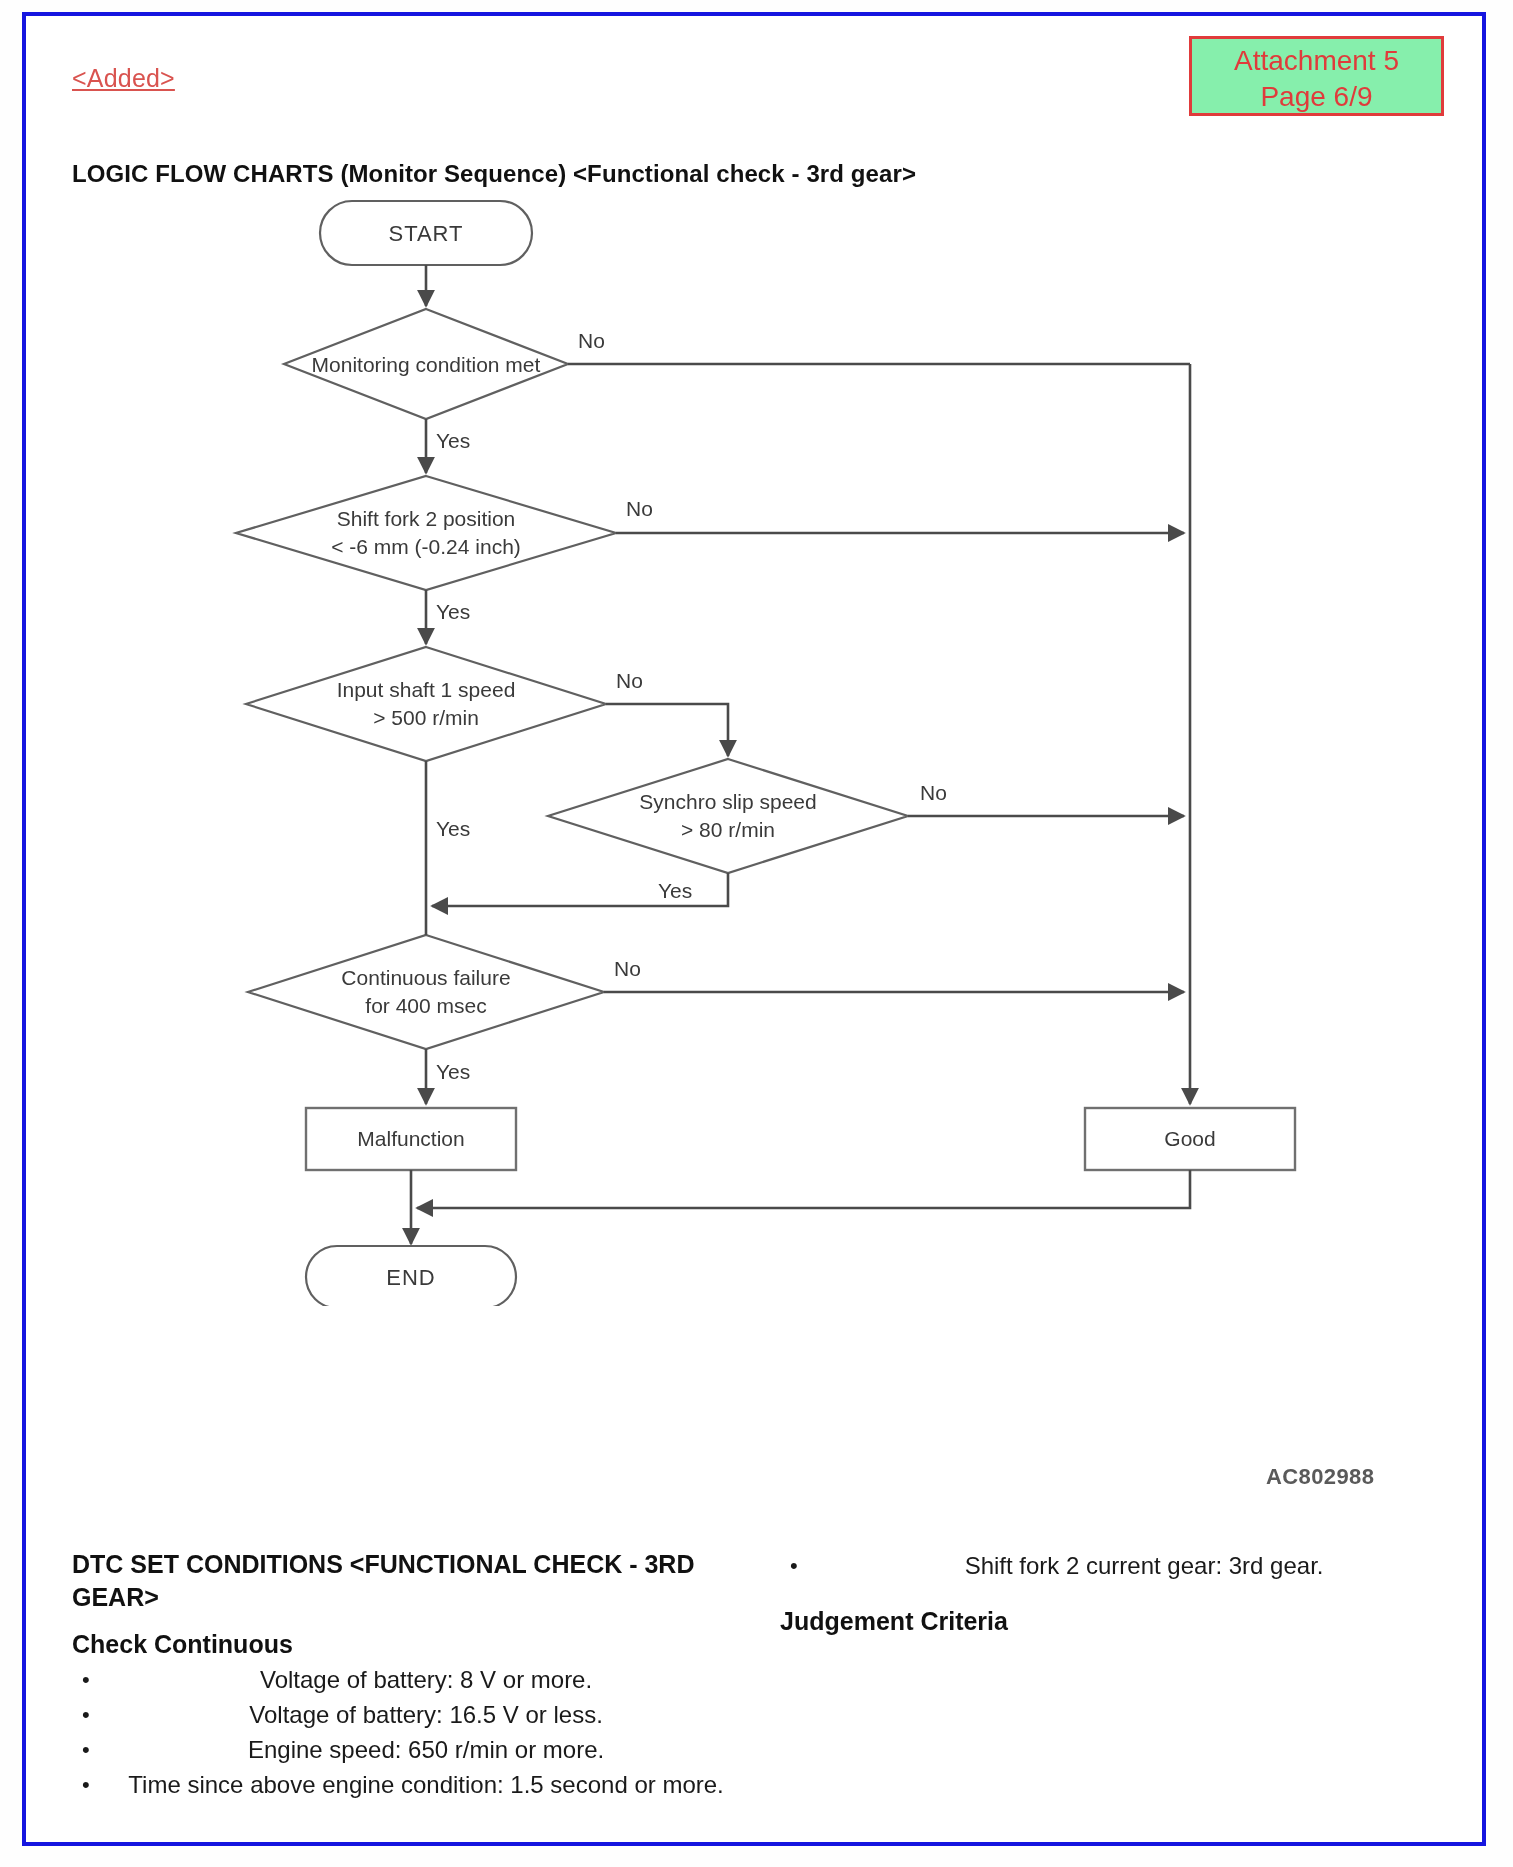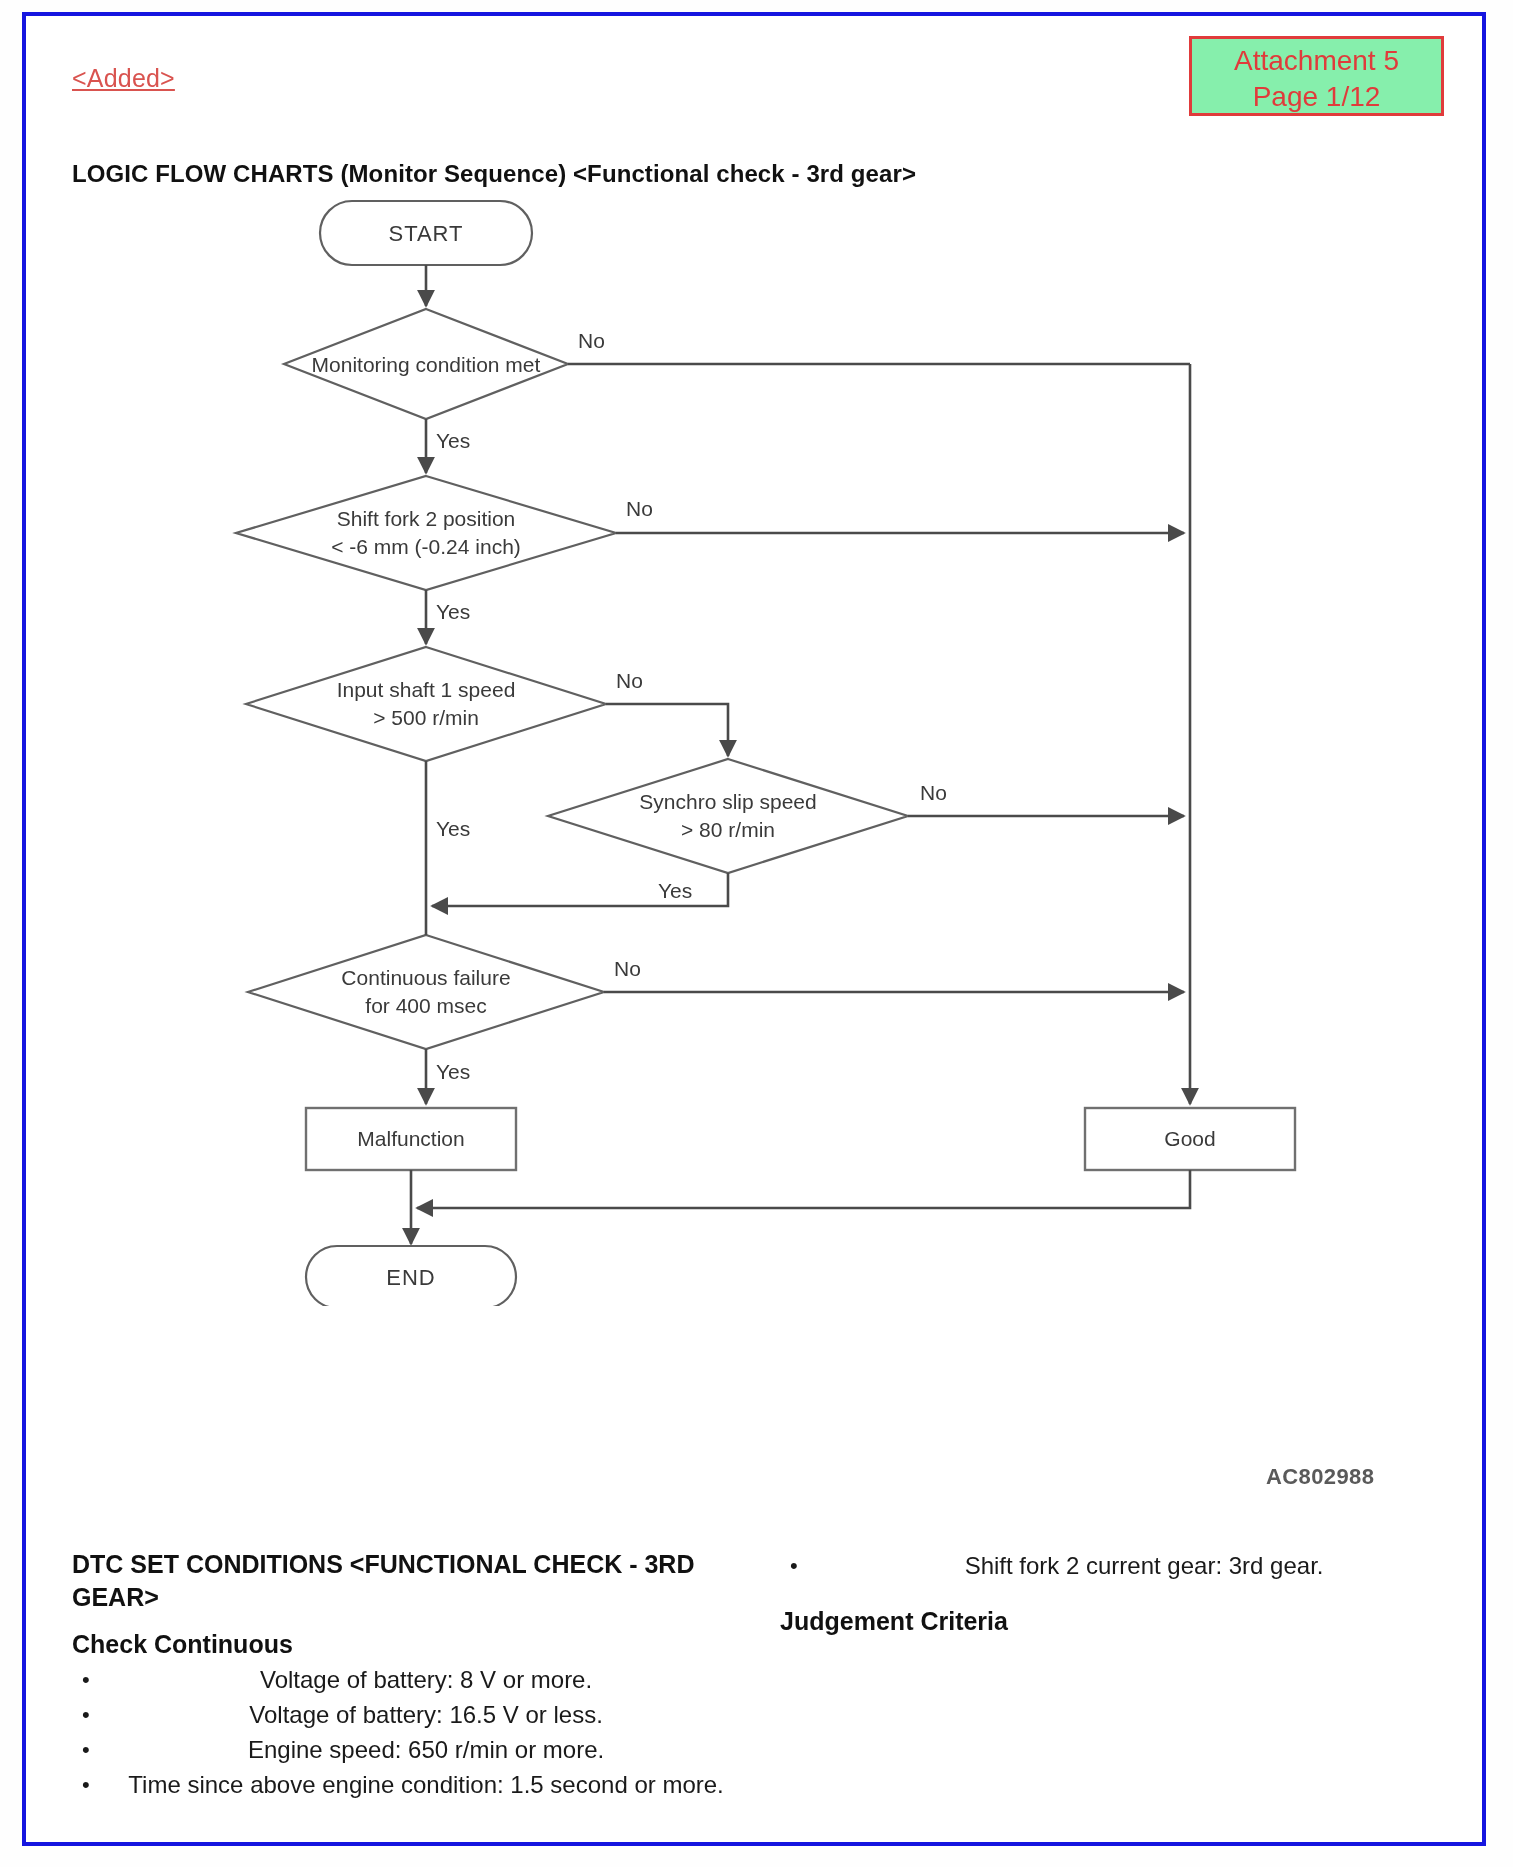--- a/index.html
+++ b/index.html
@@ -169,21 +169,21 @@
 </head>
 <body>
 
 <div id="page">
   <div id="doc-frame">
 
     <div id="added-label">&lt;Added&gt;</div>
 
     <div id="attachment-box">
       <div>Attachment 5</div>
-      <div>Page 1/12</div>
+      <div>Page 6/9</div>
     </div>
 
     <div id="chart-title">LOGIC FLOW CHARTS (Monitor Sequence) &lt;Functional check - 3rd gear&gt;</div>
 
     <div id="flow-wrap">
       <svg id="flow" width="1460" height="1130" viewBox="0 0 1460 1130" xmlns="http://www.w3.org/2000/svg">
         <defs>
           <marker id="arrow" viewBox="0 0 10 10" refX="9" refY="5" markerWidth="7" markerHeight="7" orient="auto-start-reverse">
             <path d="M 0 0 L 10 5 L 0 10 z" fill="#4a4a4a"></path>
           </marker>

